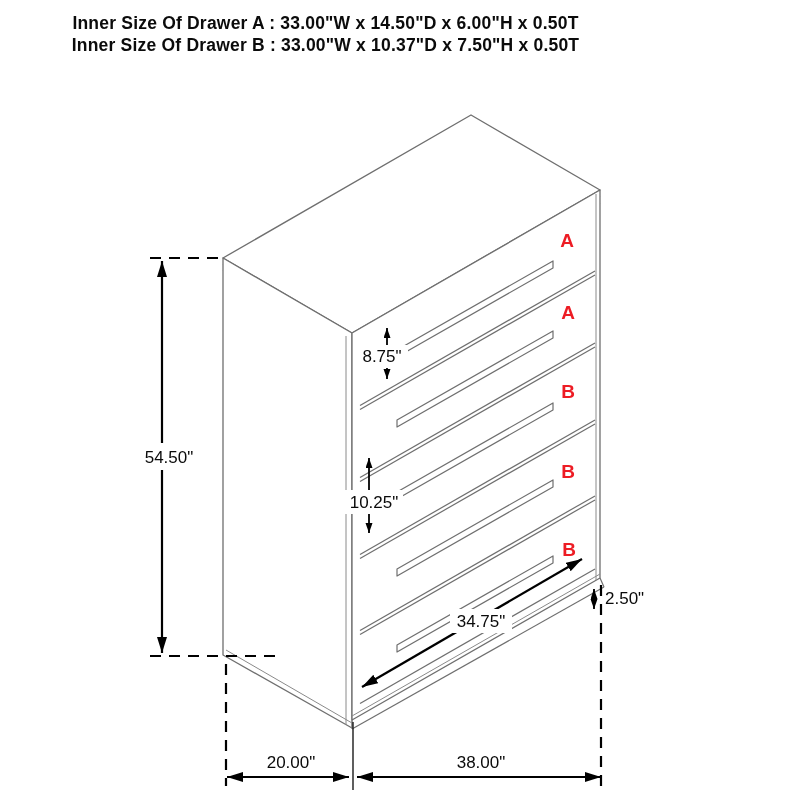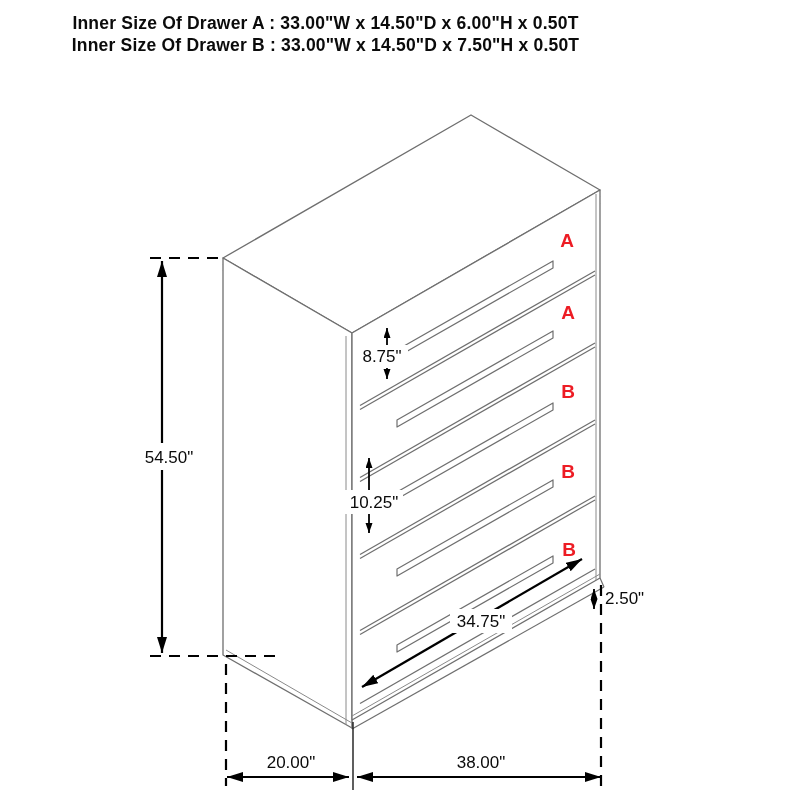--- a/index.html
+++ b/index.html
@@ -23,21 +23,21 @@
   .centerline{fill:none;stroke:#1a1a1a;stroke-width:1.4;}
   .dim-text{font-family:"Liberation Sans",sans-serif;font-size:17px;fill:#0a0a0a;}
   .drawer-label{font-family:"Liberation Sans",sans-serif;font-size:19px;font-weight:bold;}
   .mask{fill:#ffffff;}
 </style>
 </head>
 <body>
 
 <div class="header">
   <div>Inner Size Of Drawer A : 33.00"W x 14.50"D x 6.00"H x 0.50T</div>
-  <div>Inner Size Of Drawer B : 33.00"W x 14.50"D x 7.50"H x 0.50T</div>
+  <div>Inner Size Of Drawer B : 33.00"W x 10.37"D x 7.50"H x 0.50T</div>
 </div>
 
 <svg width="800" height="800" viewBox="0 0 800 800">
   <defs>
     <marker id="ah" markerWidth="17" markerHeight="12" refX="16" refY="5" orient="auto-start-reverse" markerUnits="userSpaceOnUse">
       <path d="M0,0 L16,5 L0,10 Z" fill="#000000"></path>
     </marker>
     <marker id="ahs" markerWidth="11" markerHeight="9" refX="10" refY="3.5" orient="auto-start-reverse" markerUnits="userSpaceOnUse">
       <path d="M0,0 L10,3.5 L0,7 Z" fill="#000000"></path>
     </marker>

